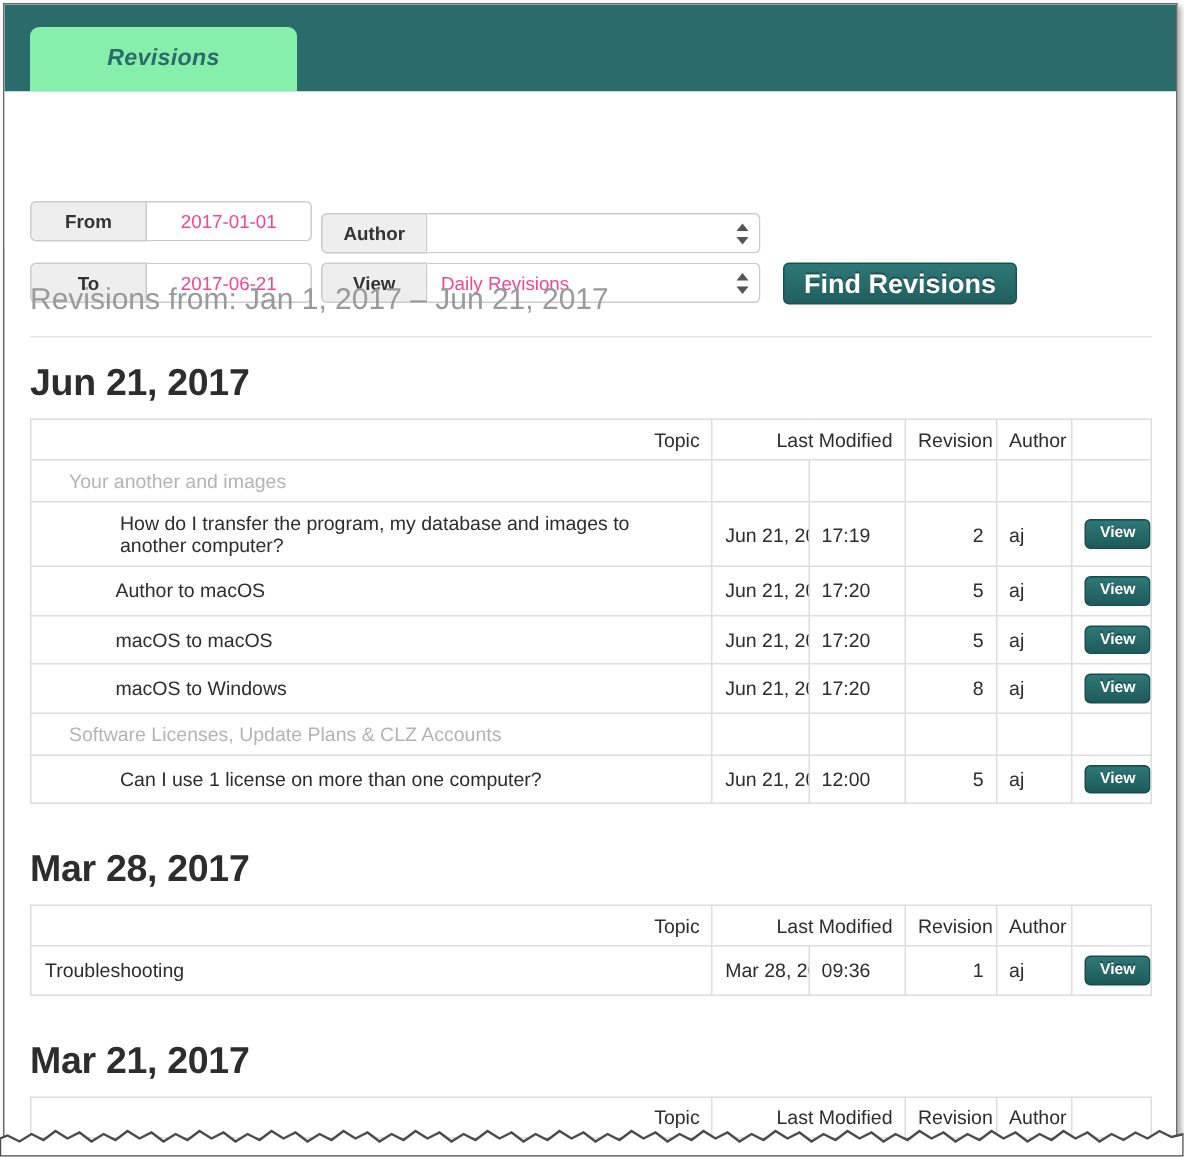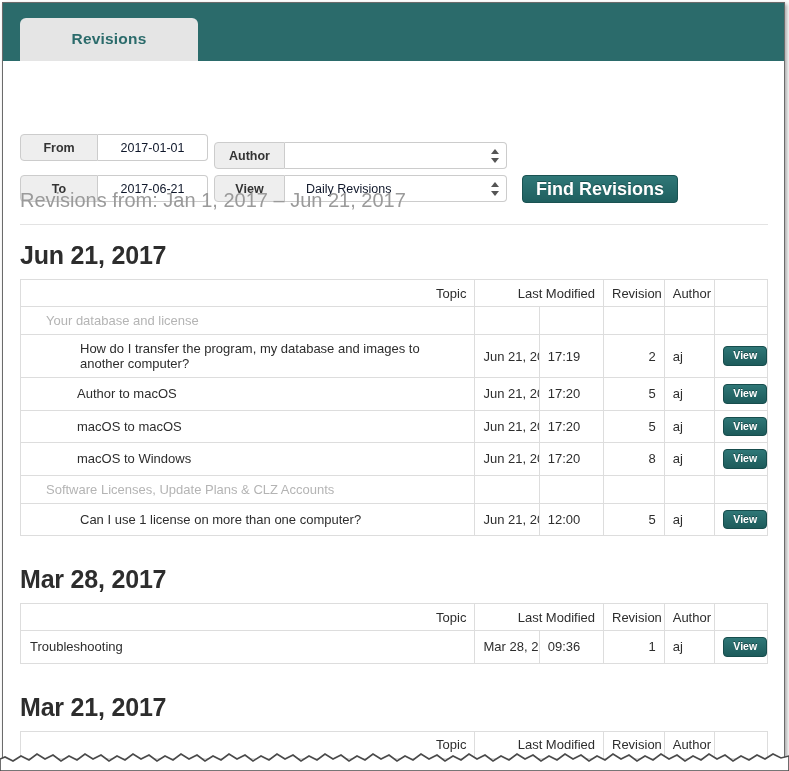--- a/index.html
+++ b/index.html
@@ -26,29 +26,30 @@
   
   #tabbar {
     position: relative;
     height: 58px;
     background: #2b6b6b;
   }
   #tab-revisions {
     position: absolute;
     left: 17px; top: 15px;
     width: 178px; height: 43px;
-    background: #e5e5e5;
+    background: #86efac;
     border-radius: 6px 6px 0 0;
     text-align: center;
     line-height: 42px;
     color: #2b6b6b;
     font-size: 15.5px;
     font-weight: bold;
     letter-spacing: .2px;
     cursor: pointer;
+    font-style: italic;
   }
 
   
   #filterbar {
     position: relative;
     height: 105px;
     background: #ffffff;
   }
   .input-group {
     position: absolute;
@@ -65,24 +66,24 @@
     display: flex;
     align-items: center;
     justify-content: center;
   }
   .ig-field {
     background: #ffffff;
     border: 1px solid #cccccc;
     border-left: none;
     border-radius: 0 4px 4px 0;
     font-size: 12.5px;
-    color: #0f172a;
+    color: #ec4899;
     display: flex;
     align-items: center;
-    padding: 0 21px;
+    padding: 0 9px;
     position: relative;
   }
   .ig-field.center { justify-content: center; }
   .sel-arrows {
     position: absolute;
     right: 7px; top: 50%;
     transform: translateY(-50%);
     width: 9px; height: 14px;
     display: flex;
     flex-direction: column;
@@ -272,21 +273,21 @@
             <tr>
               <th class="c-topic">Topic</th>
               <th class="c-lastmod" colspan="2">Last Modified</th>
               <th class="c-rev">Revision</th>
               <th class="c-author">Author</th>
               <th class="c-act"></th>
             </tr>
           </thead>
           <tbody>
             <tr class="group">
-              <td class="topic lvl1">Your database and license</td>
+              <td class="topic lvl1">Your another and images</td>
               <td class="date"></td>
               <td class="time"></td>
               <td class="rev"></td>
               <td class="author"></td>
               <td class="act"></td>
             </tr>
             <tr>
               <td class="topic lvl2">How do I transfer the program, my database and images to another computer?</td>
               <td class="date">Jun 21, 2017</td>
               <td class="time">17:19</td>

